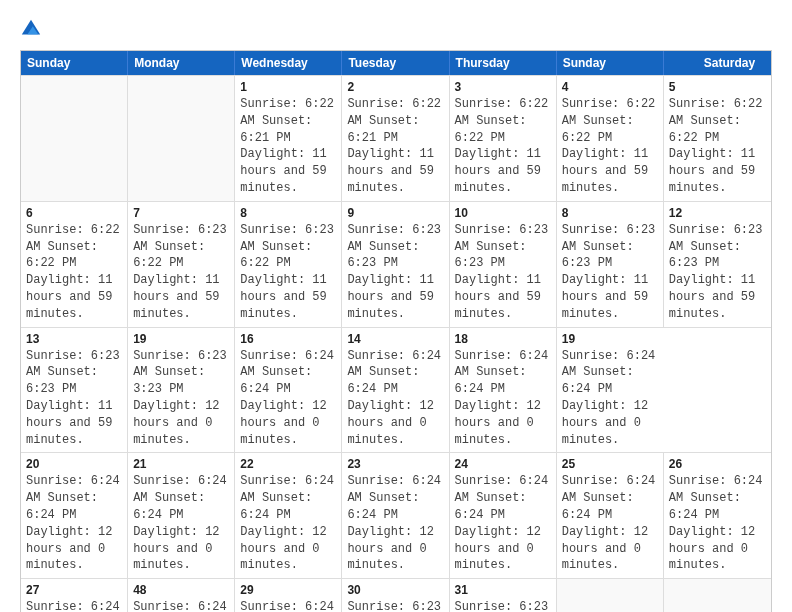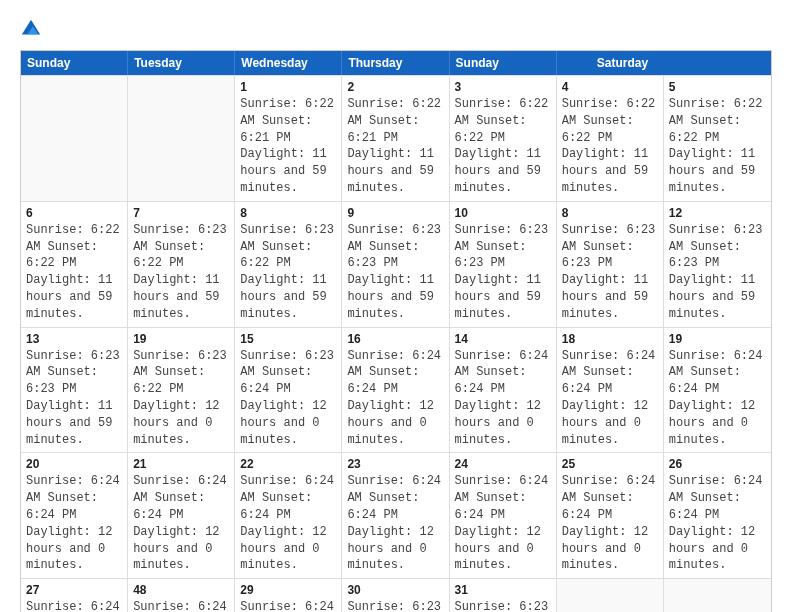--- a/index.html
+++ b/index.html
@@ -123,22 +123,23 @@
     </div>
     <div class="title-block">
       <div class="title-month"></div>
       <div class="title-location"></div>
     </div>
   </div>
 
   <div class="calendar">
     <div class="cal-header-row">
     <div class="cal-header-cell">Sunday</div>
+        <div class="cal-header-cell">Monday</div>
+        <div class="cal-header-cell">Wednesday</div>
         <div class="cal-header-cell">Tuesday</div>
-        <div class="cal-header-cell">Wednesday</div>
         <div class="cal-header-cell">Thursday</div>
         <div class="cal-header-cell">Sunday</div>
         <div class="cal-header-cell">Saturday</div>
       </div>
     <div class="cal-body">
     <div class="cal-week">
           <div class="cal-cell empty"></div>
           <div class="cal-cell empty"></div>
           <div class="cal-cell">
             <span class="day-number">1</span>
@@ -218,27 +219,21 @@
         <div class="cal-week">
           <div class="cal-cell">
             <span class="day-number">13</span>
             <div class="cell-info">Sunrise: 6:23 AM
 Sunset: 6:23 PM
 Daylight: 11 hours and 59 minutes.</div>
           </div>
           <div class="cal-cell">
             <span class="day-number">19</span>
             <div class="cell-info">Sunrise: 6:23 AM
-Sunset: 6:22 PM
-Daylight: 12 hours and 0 minutes.</div>
-          </div>
-          <div class="cal-cell">
-            <span class="day-number">15</span>
-            <div class="cell-info">Sunrise: 6:23 AM
-Sunset: 6:24 PM
+Sunset: 3:23 PM
 Daylight: 12 hours and 0 minutes.</div>
           </div>
           <div class="cal-cell">
             <span class="day-number">16</span>
             <div class="cell-info">Sunrise: 6:24 AM
 Sunset: 6:24 PM
 Daylight: 12 hours and 0 minutes.</div>
           </div>
           <div class="cal-cell">
             <span class="day-number">14</span>

